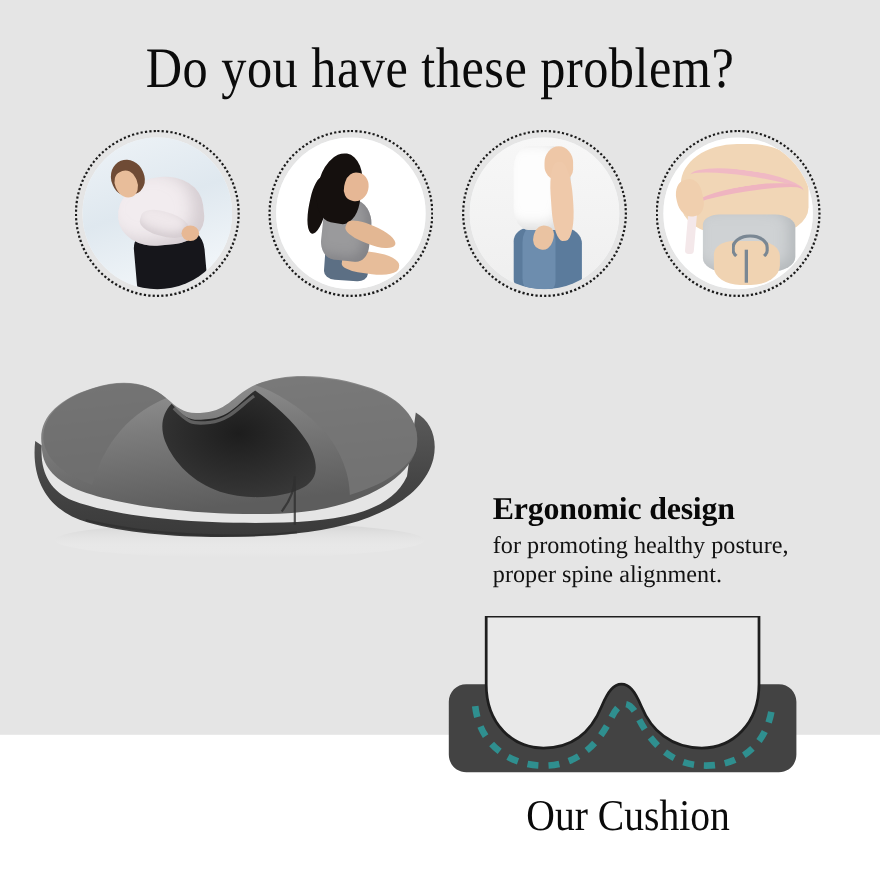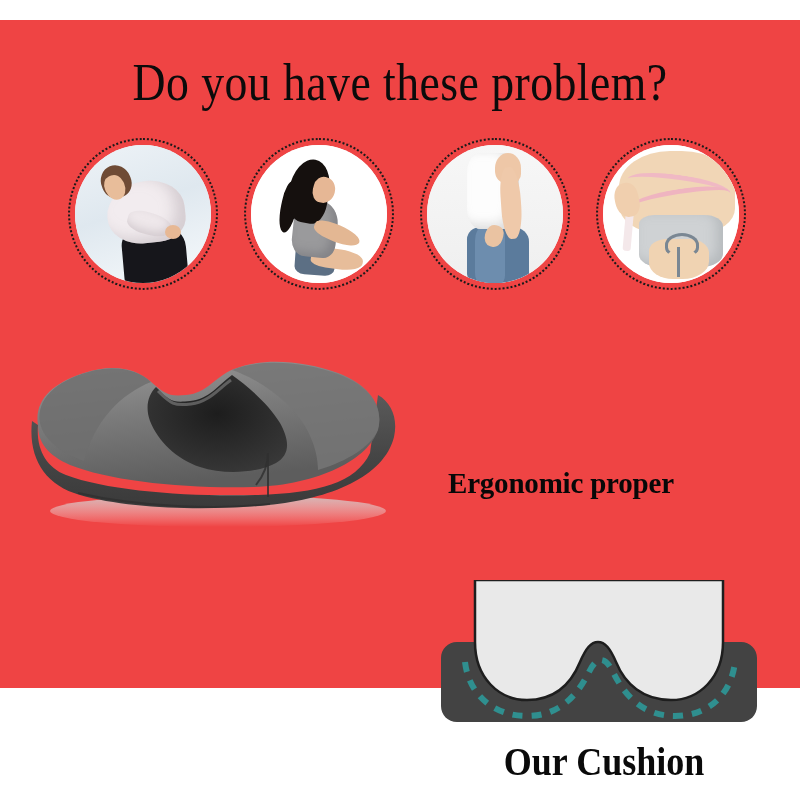--- a/index.html
+++ b/index.html
@@ -13,22 +13,21 @@
     height: 800px;
     overflow: hidden;
     font-family: "Liberation Serif", "DejaVu Serif", serif;
     color: #111111;
     position: relative;
   }
   .page {
     position: relative;
     width: 800px;
     height: 668px;
-    background: #ef4444;
-    margin-top: 20px;
+    background: #e5e5e5;
   }
 
   
   .headline {
     position: absolute;
     top: 34px;
     left: 0;
     width: 800px;
     text-align: center;
     font-family: "Liberation Serif", "DejaVu Serif", serif;
@@ -287,21 +286,21 @@
     width: 800px;
     height: 240px;
   }
   .cmp {
     position: absolute;
     top: 0;
     width: 330px;
     height: 240px;
   }
   .cmp.left  { left: 55px; }
-  .cmp.right { left: 439px; font-weight: bold; }
+  .cmp.right { left: 406px; }
   .cmp svg { display: block; width: 330px; height: 160px; }
   .cmp-label {
     position: absolute;
     top: 158px;
     left: 0;
     width: 330px;
     text-align: center;
     font-family: "Liberation Serif", "DejaVu Serif", serif;
     font-size: 40px;
     line-height: 48px;
@@ -451,21 +450,25 @@
                C153,79 156,81 173,79
                C191,77 200,64 213,55" fill="none" stroke="#8d8d8d" stroke-width="3" opacity="0.55"></path>
 
       <path d="M238,160 C246,150 250,140 250,128 L250,172" fill="none" stroke="#2f2f2f" stroke-width="2" opacity="0.8"></path>
 
       <path d="M60,168 C120,182 200,185 252,179" fill="none" stroke="#2a2a2a" stroke-width="2" opacity="0.55"></path>
     </svg>
   </div>
 
   <div class="ergo">
-    <div class="ergo-title">Ergonomic proper</div>
+    <div class="ergo-title">Ergonomic design</div>
+    <div class="ergo-sub">
+      <span>for promoting healthy posture,</span>
+      <span>proper spine alignment.</span>
+    </div>
   </div>
 
   <div class="compare">
 
 
     <div class="cmp right">
       <svg viewBox="0 0 330 160" xmlns="http://www.w3.org/2000/svg" aria-hidden="true">
 
         <path d="M18,62
                  L36,62

